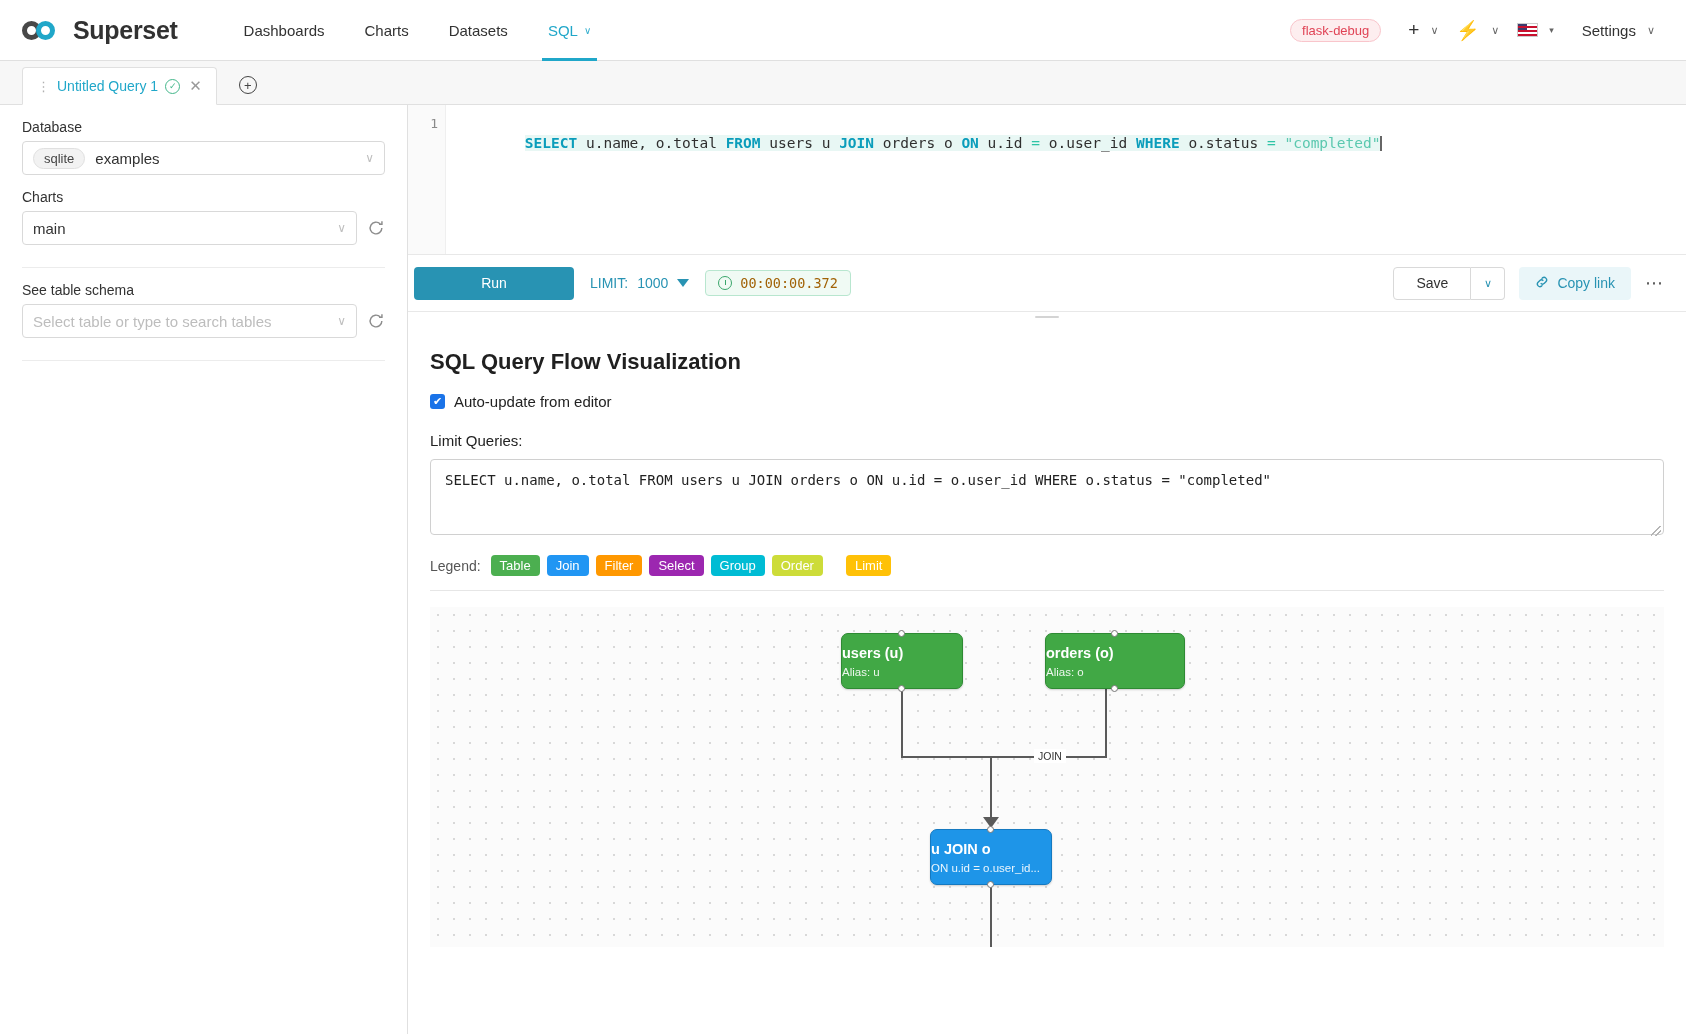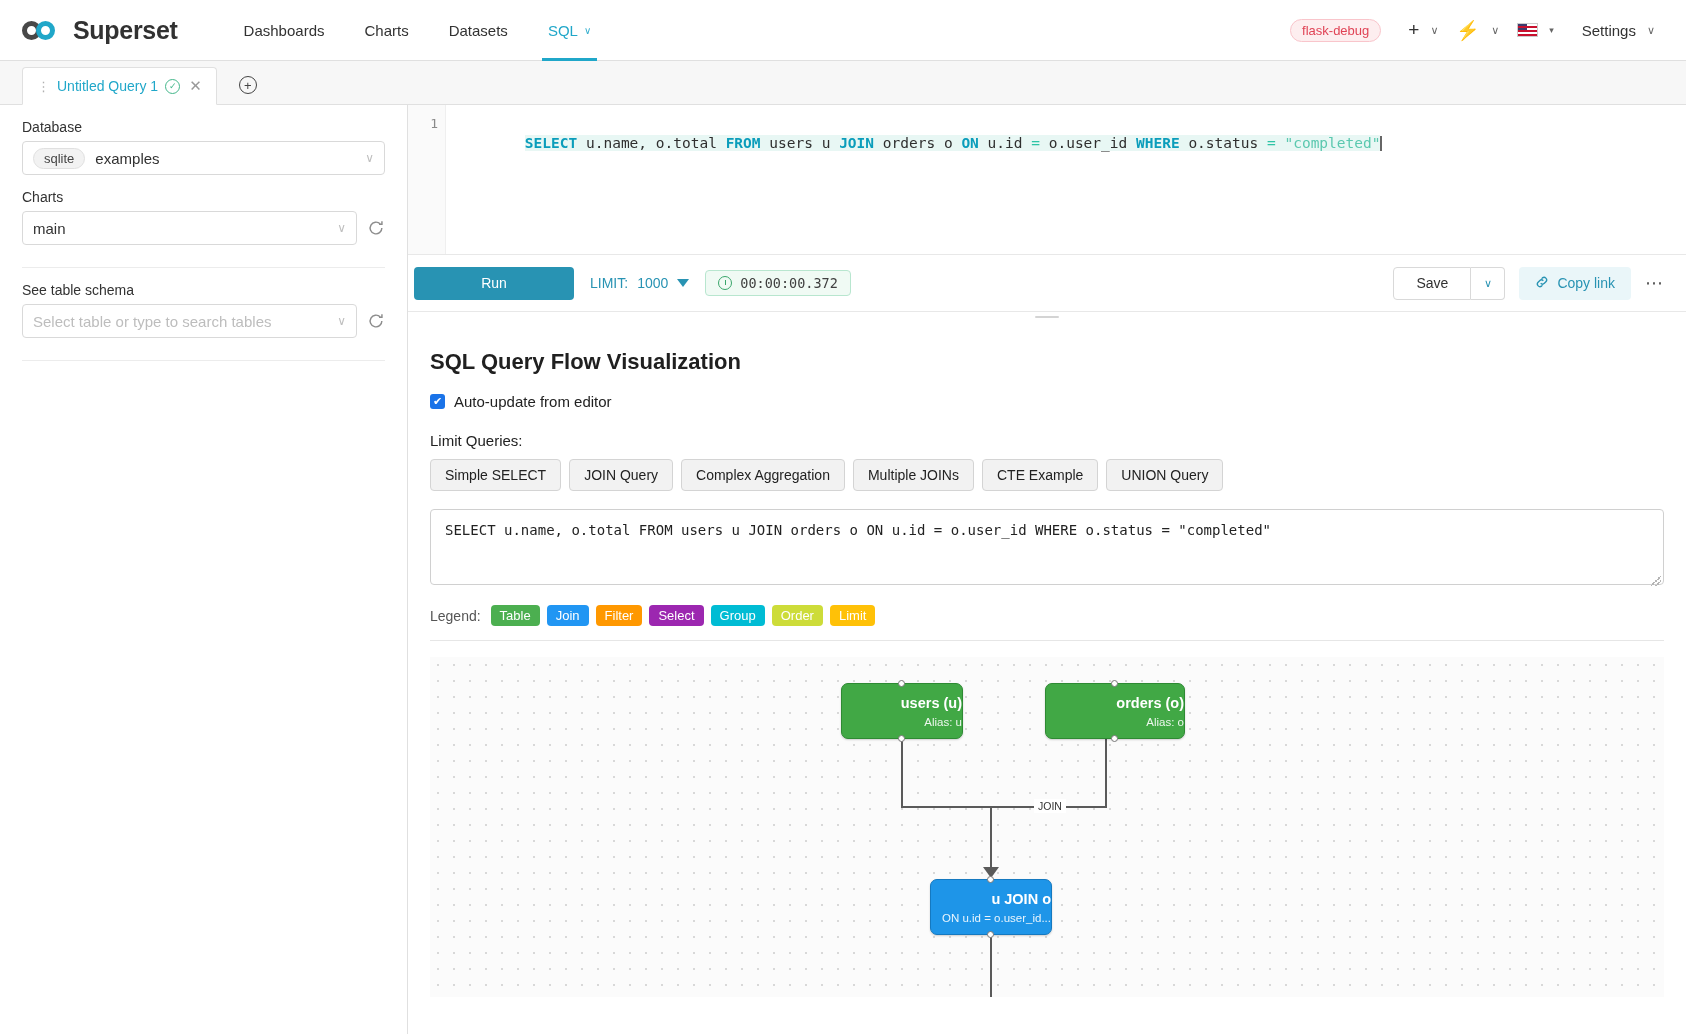--- a/index.html
+++ b/index.html
@@ -155,21 +155,21 @@
     font-size: 14px; cursor: pointer;
   }
   .limit .num { font-weight: normal; }
   .tri-down {
     width: 0; height: 0; border-left: 6px solid transparent;
     border-right: 6px solid transparent; border-top: 8px solid #2893b3;
   }
   .timer {
     display: flex; align-items: center; gap: 8px;
     border: 1px solid #b8e6cf; background: #f0faf4; border-radius: 4px;
-    padding: 4px 12px; color: #404040; font-size: 13.5px;
+    padding: 4px 12px; color: #a16207; font-size: 13.5px;
     font-family: "DejaVu Sans Mono", monospace;
   }
   .clock { width: 14px; height: 14px; border: 1.4px solid #3aa66b; border-radius: 50%; position: relative; }
   .clock::after { content:""; position:absolute; left:5.5px; top:2.5px; width:1.3px; height:5px; background:#3aa66b; }
   .tb-right { margin-left: auto; display: flex; align-items: center; gap: 0; }
   .save-btn {
     height: 33px; padding: 0 22px; border: 1px solid #d9d9d9; background: #fff;
     border-radius: 4px 0 0 4px; font-size: 14px; color: #323232; cursor: pointer;
     font-family: "Liberation Sans", sans-serif;
   }
@@ -242,21 +242,21 @@
   
   .canvas {
     margin-top: 16px; height: 340px; position: relative;
     background-color: #fbfbfb;
     background-image: radial-gradient(#d8d8d8 1px, transparent 1px);
     background-size: 16px 16px;
     overflow: hidden;
   }
   .node {
     position: absolute; border-radius: 7px; color: #fff; text-align: center;
-    display: flex; flex-direction: column; align-items: flex-end; justify-content: center;
+    display: flex; flex-direction: column; align-items: flex-start; justify-content: center;
     box-shadow: 0 1px 2px rgba(0,0,0,0.18);
   }
   .node .t { font-size: 14.5px; font-weight: bold; }
   .node .s { font-size: 11.5px; opacity: 0.9; margin-top: 5px; }
   .node.table { background: #41a845; border: 1.5px solid #2e8a33; }
   .node.join { background: #1e95e8; border: 1.5px solid #1579c0; }
   .port {
     position: absolute; width: 7px; height: 7px; border-radius: 50%;
     background: #fff; border: 1.5px solid #777; left: 50%; margin-left: -4.5px;
   }
@@ -428,43 +428,35 @@
 
     <div class="viz">
       <div class="viz-title">SQL Query Flow Visualization</div>
 
       <div class="autoupd">
         <span class="cb">✔</span>
         <span class="lbl">Auto-update from editor</span>
       </div>
 
       <div class="sq-label">Limit Queries:</div>
-      <div class="sq-row" id="sample-buttons">
-          <button class="sq-btn">Simple SELECT</button>
-          <button class="sq-btn">JOIN Query</button>
-          <button class="sq-btn">Complex Aggregation</button>
-          <button class="sq-btn">Multiple JOINs</button>
-          <button class="sq-btn">CTE Example</button>
-          <button class="sq-btn">UNION Query</button>
-        </div>
 
       <div class="sqlbox-wrap">
         <textarea class="sqlbox" style="">SELECT u.name, o.total FROM users u JOIN orders o ON u.id = o.user_id WHERE o.status = "completed"</textarea>
         <span class="resize-grip"></span>
       </div>
 
       <div class="legend" id="legend-row">
         <span class="ltxt">Legend:</span>
       <span class="lchip" style="background: rgb(76, 175, 80);">Table</span>
           <span class="lchip" style="background: rgb(33, 150, 243);">Join</span>
           <span class="lchip" style="background: rgb(255, 152, 0);">Filter</span>
           <span class="lchip" style="background: rgb(156, 39, 176);">Select</span>
           <span class="lchip" style="background: rgb(0, 188, 212);">Group</span>
           <span class="lchip" style="background: rgb(205, 220, 57); color: rgb(255, 255, 255);">Order</span>
-          <span class="lchip" style="background: rgb(255, 193, 7); color: rgb(255, 255, 255);">Limit</span>
+          <span class="lchip" style="background: rgb(255, 193, 7); color: rgb(255, 255, 255); margin-left: 16px;">Limit</span>
         </div>
 
       <div class="canvas" id="flow-canvas">
           <div class="edge" style="left: 471px; top: 82px; width: 2px; height: 68px;"></div>
           <div class="edge" style="left: 471px; top: 149px; width: 91px; height: 2px;"></div>
           <div class="edge" style="left: 675px; top: 82px; width: 2px; height: 68px;"></div>
           <div class="edge" style="left: 560px; top: 149px; width: 117px; height: 2px;"></div>
           <span class="edge-label" style="left: 604px; top: 142px;">JOIN</span>
           <div class="edge" style="left: 560px; top: 150px; width: 2px; height: 62px;"></div>
           <div class="arrow" style="left: 553px; top: 210px;"></div>

